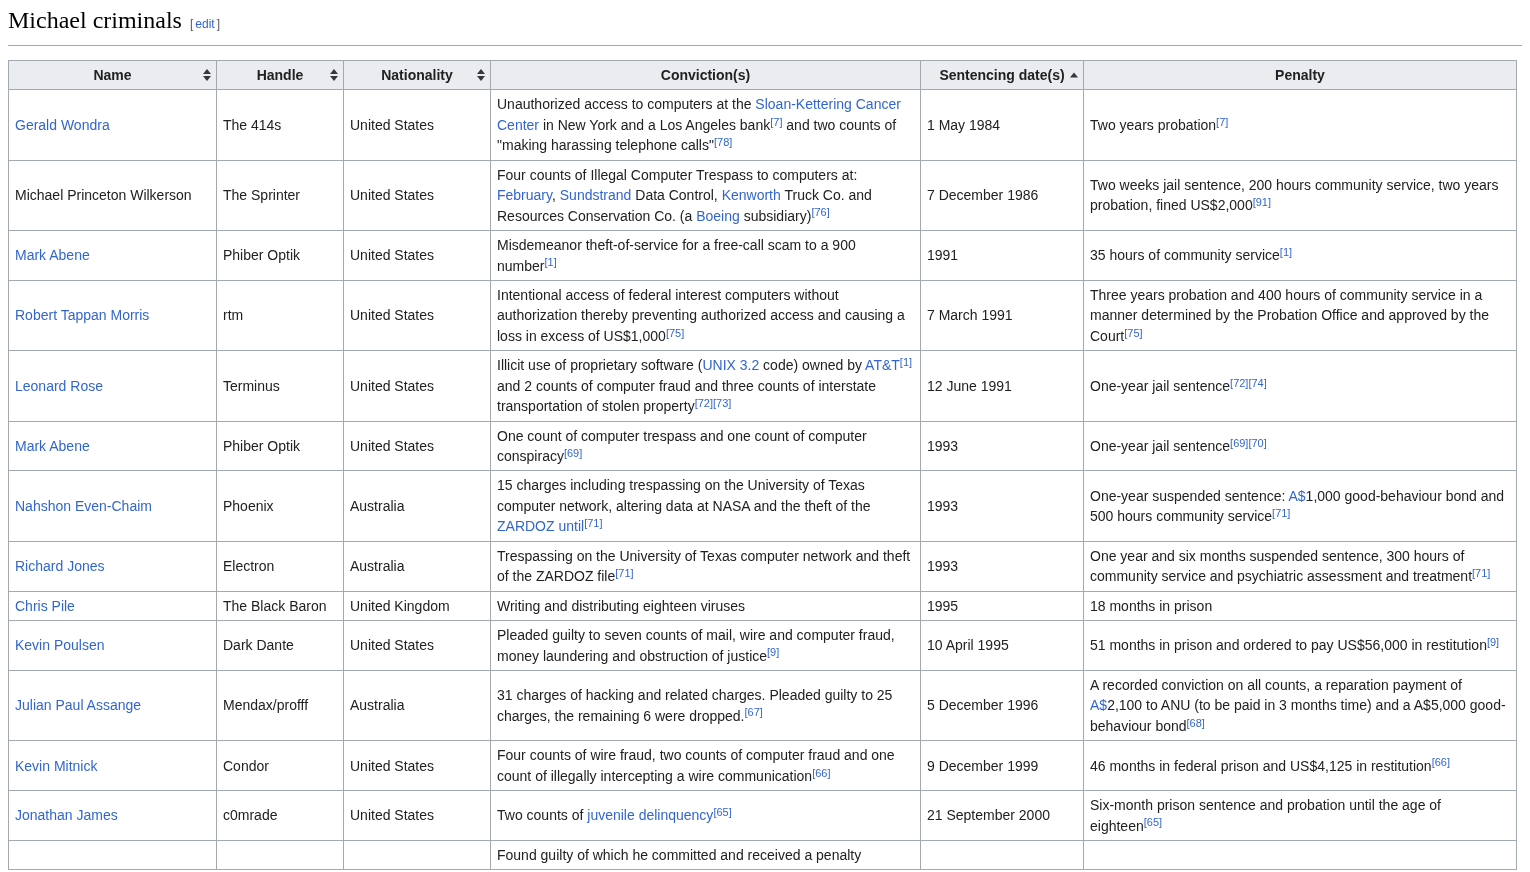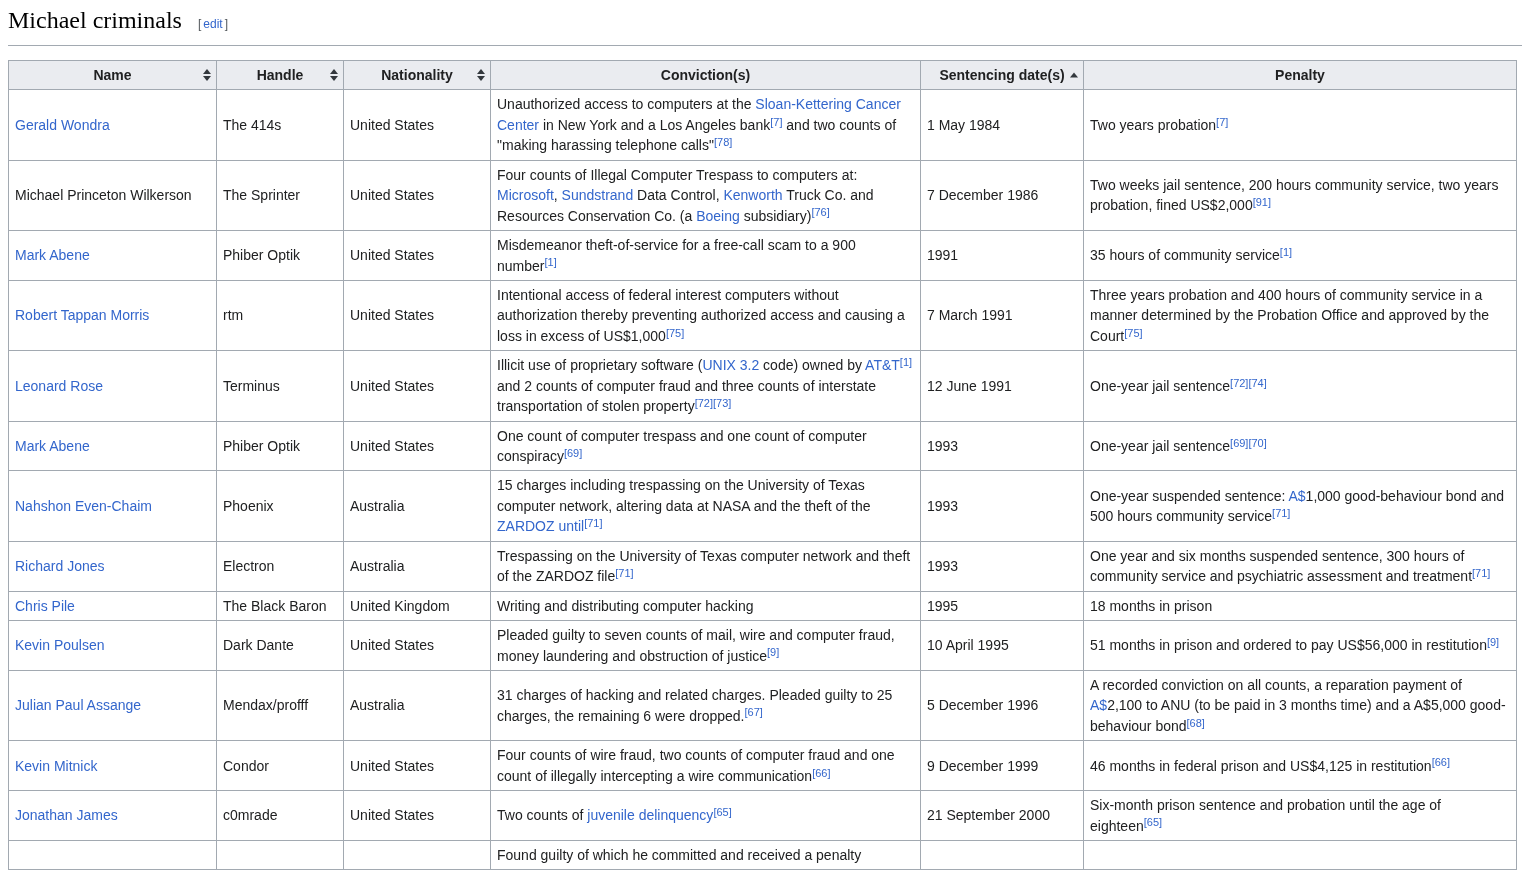--- a/index.html
+++ b/index.html
@@ -9,21 +9,21 @@
     font-family:"Liberation Sans","DejaVu Sans",sans-serif;
     font-size:14px; color:#202122; line-height:1.46;
   }
   .page { padding:0 8px; }
   a { color:#3366cc; text-decoration:none; cursor:pointer; }
   h2.section-heading {
     font-family:"Liberation Serif","DejaVu Serif",serif;
     font-weight:400; font-size:24px; color:#000;
     margin:0; padding:3px 0 7px 0; border-bottom:1px solid #a2a9b1;
   }
-  .editsection { font-family:"Liberation Sans",sans-serif; font-size:12px; font-weight:400; margin-left:10px; }
+  .editsection { font-family:"Liberation Sans",sans-serif; font-size:12px; font-weight:400; margin-left:2px; }
   .editsection .bracket { color:#54595d; }
   .editsection a { margin:0 2px; }
 
   table.wikitable {
     border-collapse:collapse; margin-top:14px; width:1508px;
     table-layout:fixed; background:#fff;
   }
   .wikitable th, .wikitable td {
     border:1px solid #a2a9b1; padding:4px 6px;
     vertical-align:middle; text-align:left;
@@ -104,21 +104,21 @@
           <td>The 414s</td>
           <td>United States</td>
           <td>Unauthorized access to computers at the <a>Sloan-Kettering Cancer Center</a> in New York and a Los Angeles bank<sup><a>[7]</a></sup> and two counts of "making harassing telephone calls"<sup><a>[78]</a></sup></td>
           <td>1 May 1984</td>
           <td>Two years probation<sup><a>[7]</a></sup></td>
         </tr>
         <tr>
           <td><span>Michael Princeton Wilkerson</span></td>
           <td>The Sprinter</td>
           <td>United States</td>
-          <td>Four counts of Illegal Computer Trespass to computers at: <a>Microsoft</a>, <a>Sundstrand</a> Data Control, <a>Kenworth</a> Truck Co. and Resources Conservation Co. (a <a>Boeing</a> subsidiary)<sup><a>[76]</a></sup></td>
+          <td>Four counts of Illegal Computer Trespass to computers at: <a>February</a>, <a>Sundstrand</a> Data Control, <a>Kenworth</a> Truck Co. and Resources Conservation Co. (a <a>Boeing</a> subsidiary)<sup><a>[76]</a></sup></td>
           <td>7 December 1986</td>
           <td>Two weeks jail sentence, 200 hours community service, two years probation, fined US$2,000<sup><a>[91]</a></sup></td>
         </tr>
         <tr>
           <td><a>Mark Abene</a></td>
           <td>Phiber Optik</td>
           <td>United States</td>
           <td>Misdemeanor theft-of-service for a free-call scam to a 900 number<sup><a>[1]</a></sup></td>
           <td>1991</td>
           <td>35 hours of community service<sup><a>[1]</a></sup></td>
@@ -160,21 +160,21 @@
           <td>Electron</td>
           <td>Australia</td>
           <td>Trespassing on the University of Texas computer network and theft of the ZARDOZ file<sup><a>[71]</a></sup></td>
           <td>1993</td>
           <td>One year and six months suspended sentence, 300 hours of community service and psychiatric assessment and treatment<sup><a>[71]</a></sup></td>
         </tr>
         <tr>
           <td><a>Chris Pile</a></td>
           <td>The Black Baron</td>
           <td>United Kingdom</td>
-          <td>Writing and distributing computer hacking</td>
+          <td>Writing and distributing eighteen viruses</td>
           <td>1995</td>
           <td>18 months in prison</td>
         </tr>
         <tr>
           <td><a>Kevin Poulsen</a></td>
           <td>Dark Dante</td>
           <td>United States</td>
           <td>Pleaded guilty to seven counts of mail, wire and computer fraud, money laundering and obstruction of justice<sup><a>[9]</a></sup></td>
           <td>10 April 1995</td>
           <td>51 months in prison and ordered to pay US$56,000 in restitution<sup><a>[9]</a></sup></td>

